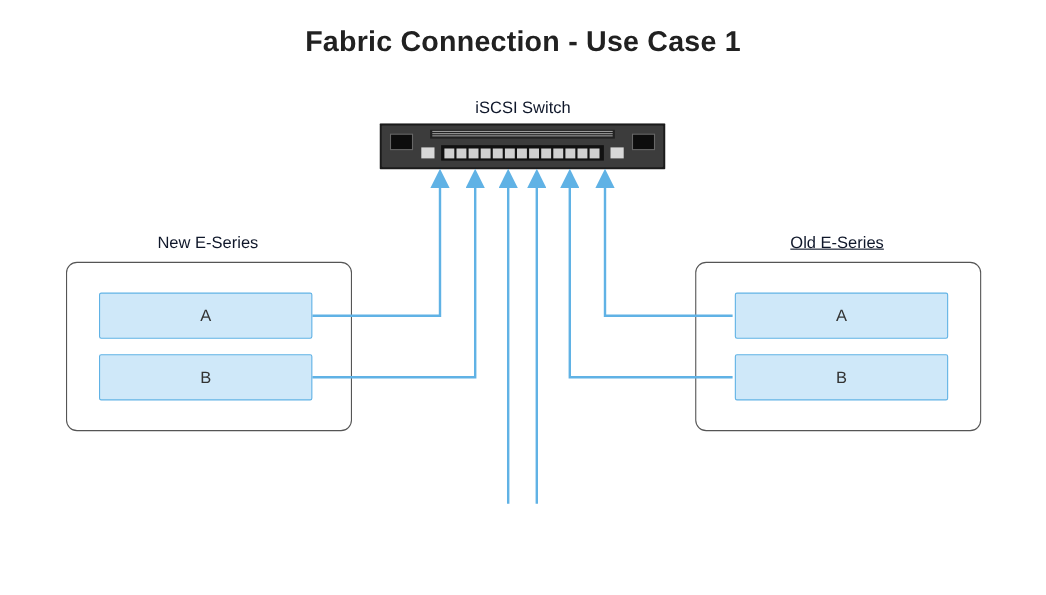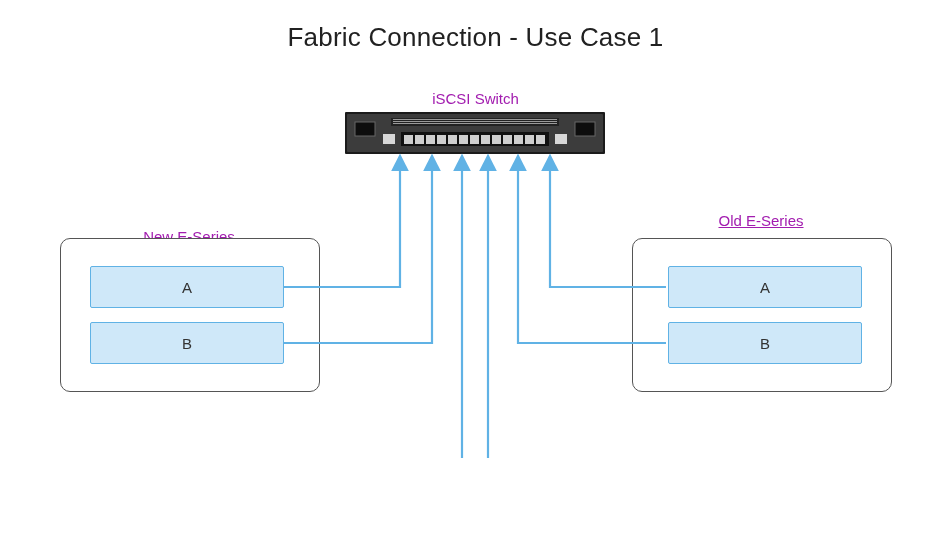--- a/index.html
+++ b/index.html
@@ -16,27 +16,27 @@
     width: 951px;
     height: 541px;
   }
   .title {
     position: absolute;
     top: 22px;
     left: 0;
     width: 100%;
     text-align: center;
     font-size: 26px;
-    font-weight: 400;
+    font-weight: 700;
     letter-spacing: 0.2px;
   }
   .label {
     position: absolute;
     font-size: 15px;
-    color: #a21caf;
+    color: #0f172a;
     text-align: center;
   }
   .switch-label {
     top: 90px;
     left: 0;
     width: 100%;
     font-size: 15px;
   }
   .switch {
     position: absolute;
@@ -48,21 +48,21 @@
   .eseries-box {
     position: absolute;
     width: 258px;
     height: 152px;
     border: 1.5px solid #555;
     border-radius: 10px;
     background: #fff;
   }
   .eseries-left { top: 238px; left: 60px; }
   .eseries-right { top: 238px; left: 632px; }
-  .eseries-title-left { top: 212px; left: 60px; width: 258px; margin-top: 16px; }
+  .eseries-title-left { top: 212px; left: 60px; width: 258px; }
   .eseries-title-right { top: 212px; left: 632px; width: 258px; text-decoration: underline; }
 
   .ctrl {
     position: absolute;
     width: 192px;
     height: 40px;
     background: #cfe8f9;
     border: 1.5px solid #60b2e5;
     border-radius: 2px;
     display: flex;

